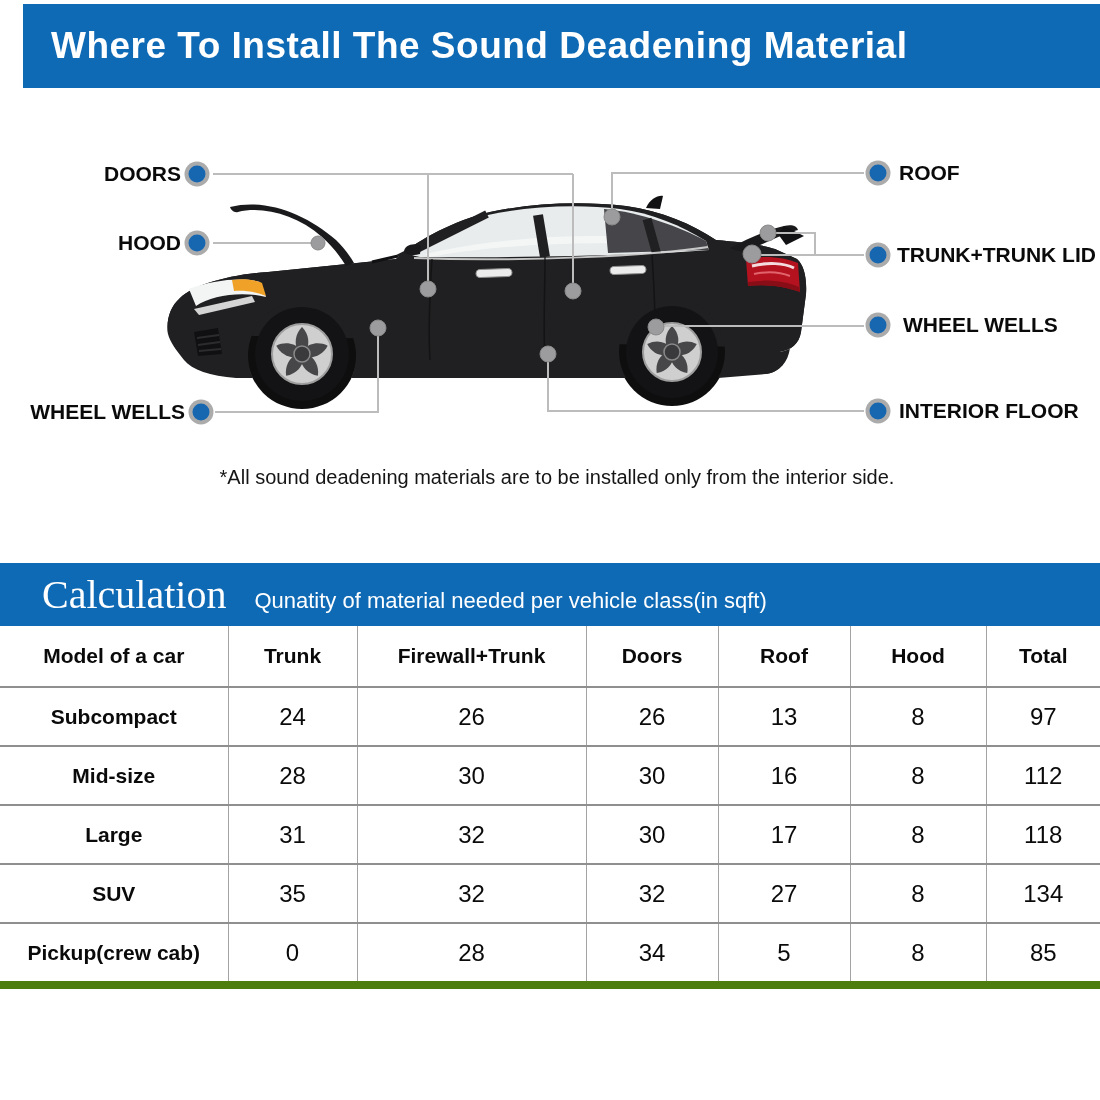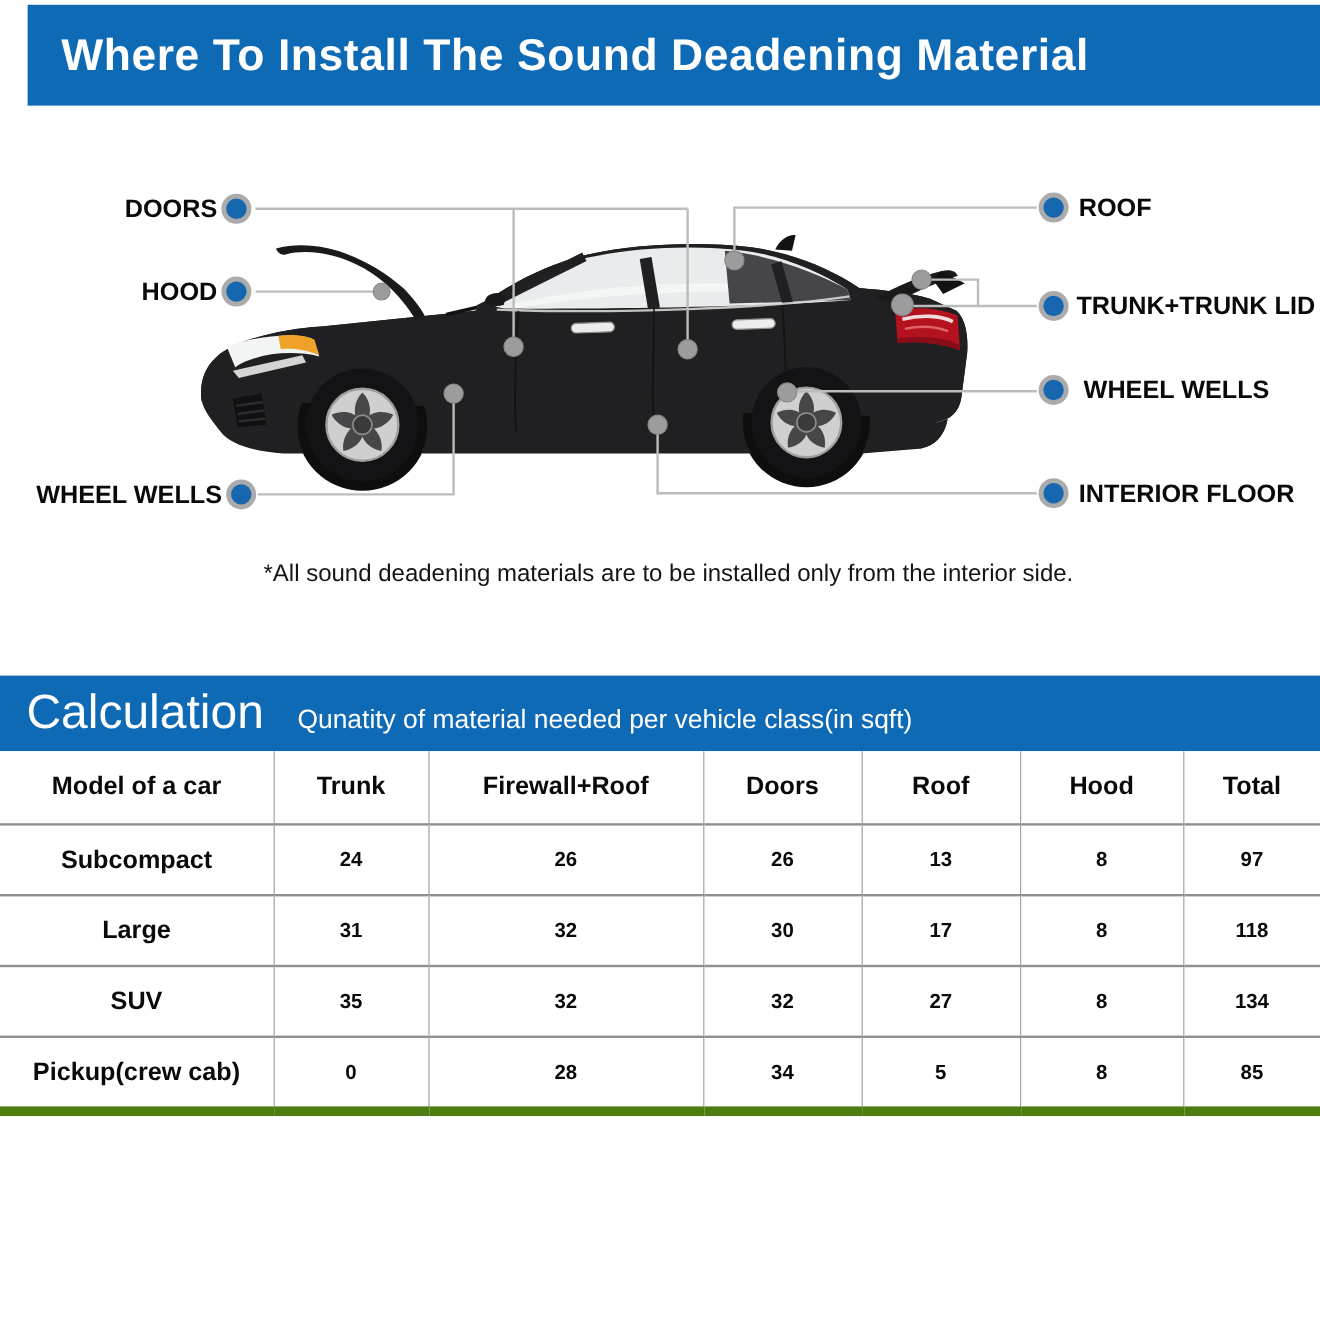--- a/index.html
+++ b/index.html
@@ -9,28 +9,28 @@
   .title-band{position:absolute;left:0;top:4px;width:1100px;height:84px;
               display:flex;align-items:center;}
   .title-band h1{margin:0;padding-left:28px;color:#ffffff;font-size:37px;font-weight:bold;letter-spacing:.5px;}
   
   #diagram{position:absolute;left:0;top:88px;}
   .callout-label{font-size:21px;font-weight:bold;fill:#0a0a0a;}
   .note-text{font-size:20px;fill:#151515;}
   
   .calc-band{position:absolute;left:0;top:563px;width:1100px;height:63px;
              display:flex;align-items:baseline;color:#ffffff;}
-  .calc-band .calc-title{font-size:40px;font-weight:400;padding-left:22px;line-height:63px;}
+  .calc-band .calc-title{font-size:40px;font-weight:400;padding-left:42px;line-height:63px;font-family:Liberation Serif, serif;}
   .calc-band .calc-sub{font-size:22px;font-weight:400;padding-left:28px;}
   
   .qty-table{position:absolute;left:0;top:626px;width:1100px;border-collapse:collapse;table-layout:fixed;}
   .qty-table th,.qty-table td{border-right:1px solid #a3a3a3;border-bottom:2px solid #8f8f8f;
       text-align:center;vertical-align:middle;color:#0a0a0a;background:#ffffff;}
   .qty-table th{height:58px;font-size:21px;font-weight:bold;}
-  .qty-table td{height:55px;font-size:17px;font-weight:700;}
+  .qty-table td{height:55px;font-size:24px;font-weight:400;}
   .qty-table td.model{font-size:21px;font-weight:bold;margin-left:44px;}
   .qty-table th:last-child,.qty-table td:last-child{border-right:none;}
   .qty-table tr:last-child td{border-bottom:8px solid #4d7c0f;}
 </style>
 </head>
 <body>
 
 <div id="stage">
 
   <div class="title-band" style="background:#0f6ab5;margin-left:23px;">
@@ -240,38 +240,47 @@
         <col style="width:229px">
       <col style="width:132px">
         <col style="width:132px">
         <col style="width:136px">
         <col style="width:114px">
     </colgroup>
     <thead>
       <tr>
         <th>Model of a car</th>
         <th>Trunk</th>
-        <th>Firewall+Roof</th>
+        <th>Firewall+Trunk</th>
         <th>Doors</th>
         <th>Roof</th>
         <th>Hood</th>
         <th>Total</th>
       </tr>
     </thead>
     <tbody>
       <tr>
         <td class="model">Subcompact</td>
         <td>24</td>
         <td>26</td>
         <td>26</td>
         <td>13</td>
         <td>8</td>
         <td>97</td>
       </tr>
       <tr>
+        <td class="model">Mid-size</td>
+        <td>28</td>
+        <td>30</td>
+        <td>30</td>
+        <td>16</td>
+        <td>8</td>
+        <td>112</td>
+      </tr>
+      <tr>
         <td class="model">Large</td>
         <td>31</td>
         <td>32</td>
         <td>30</td>
         <td>17</td>
         <td>8</td>
         <td>118</td>
       </tr>
       <tr>
         <td class="model">SUV</td>

